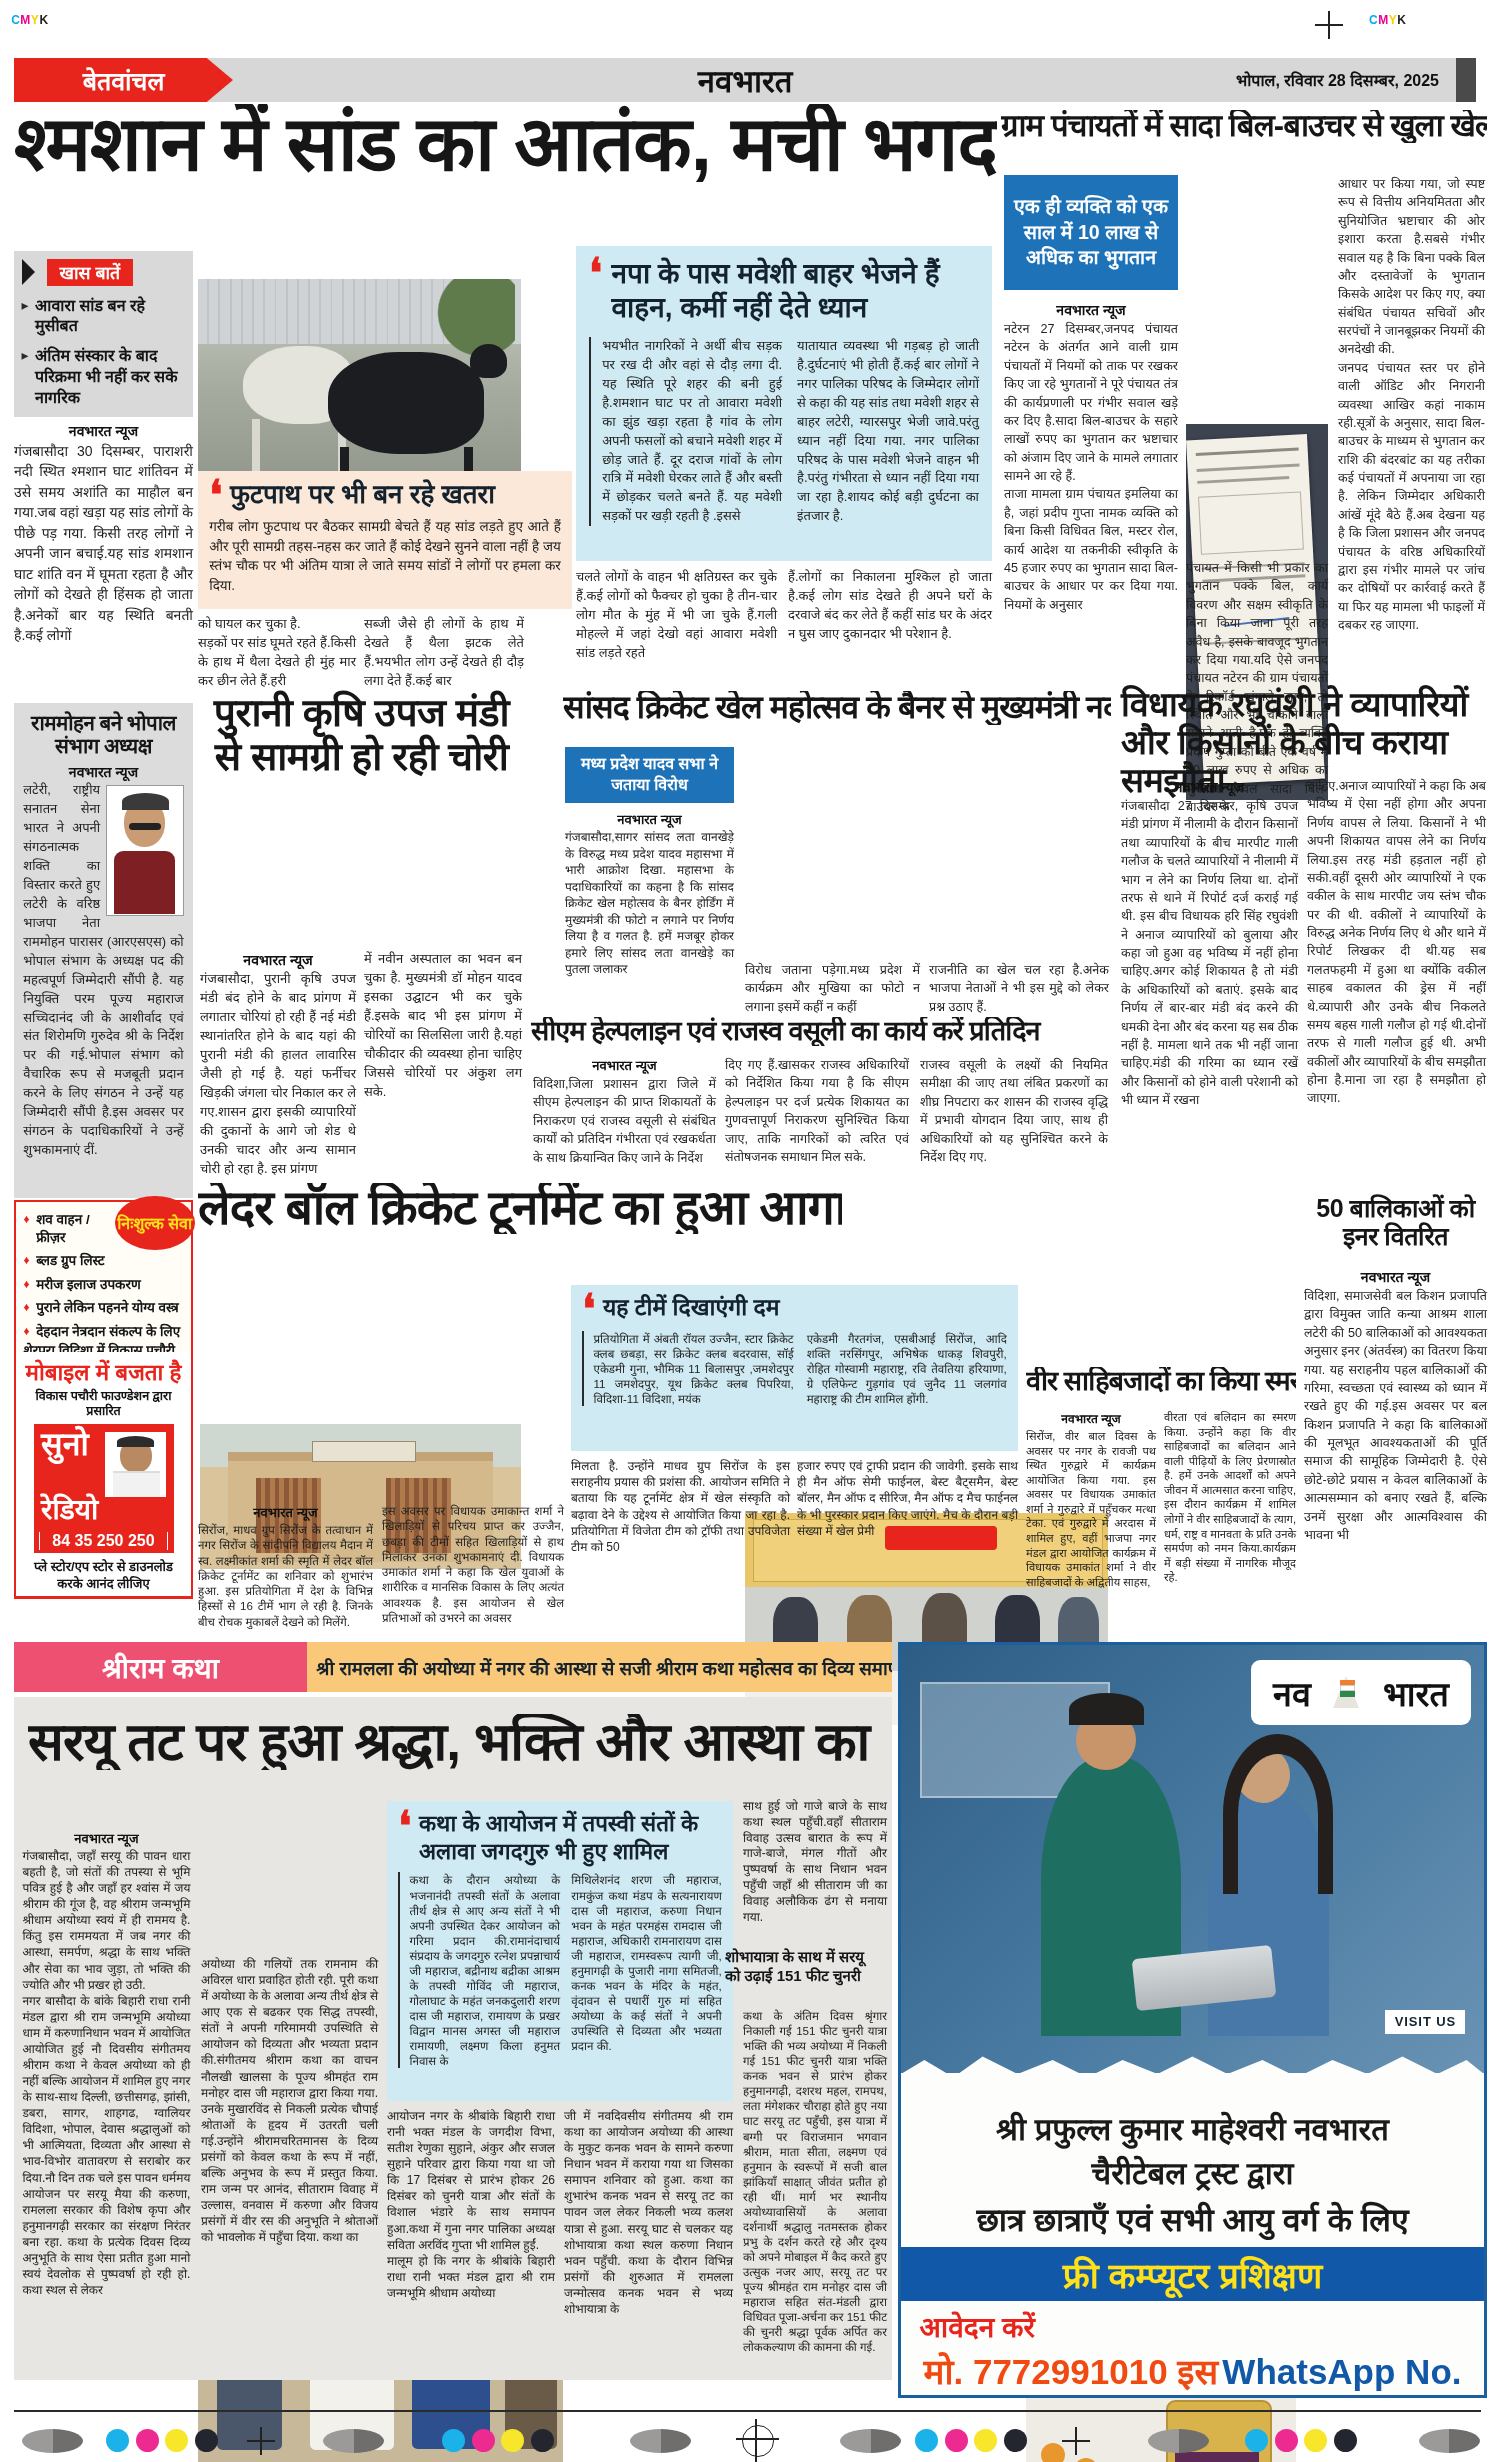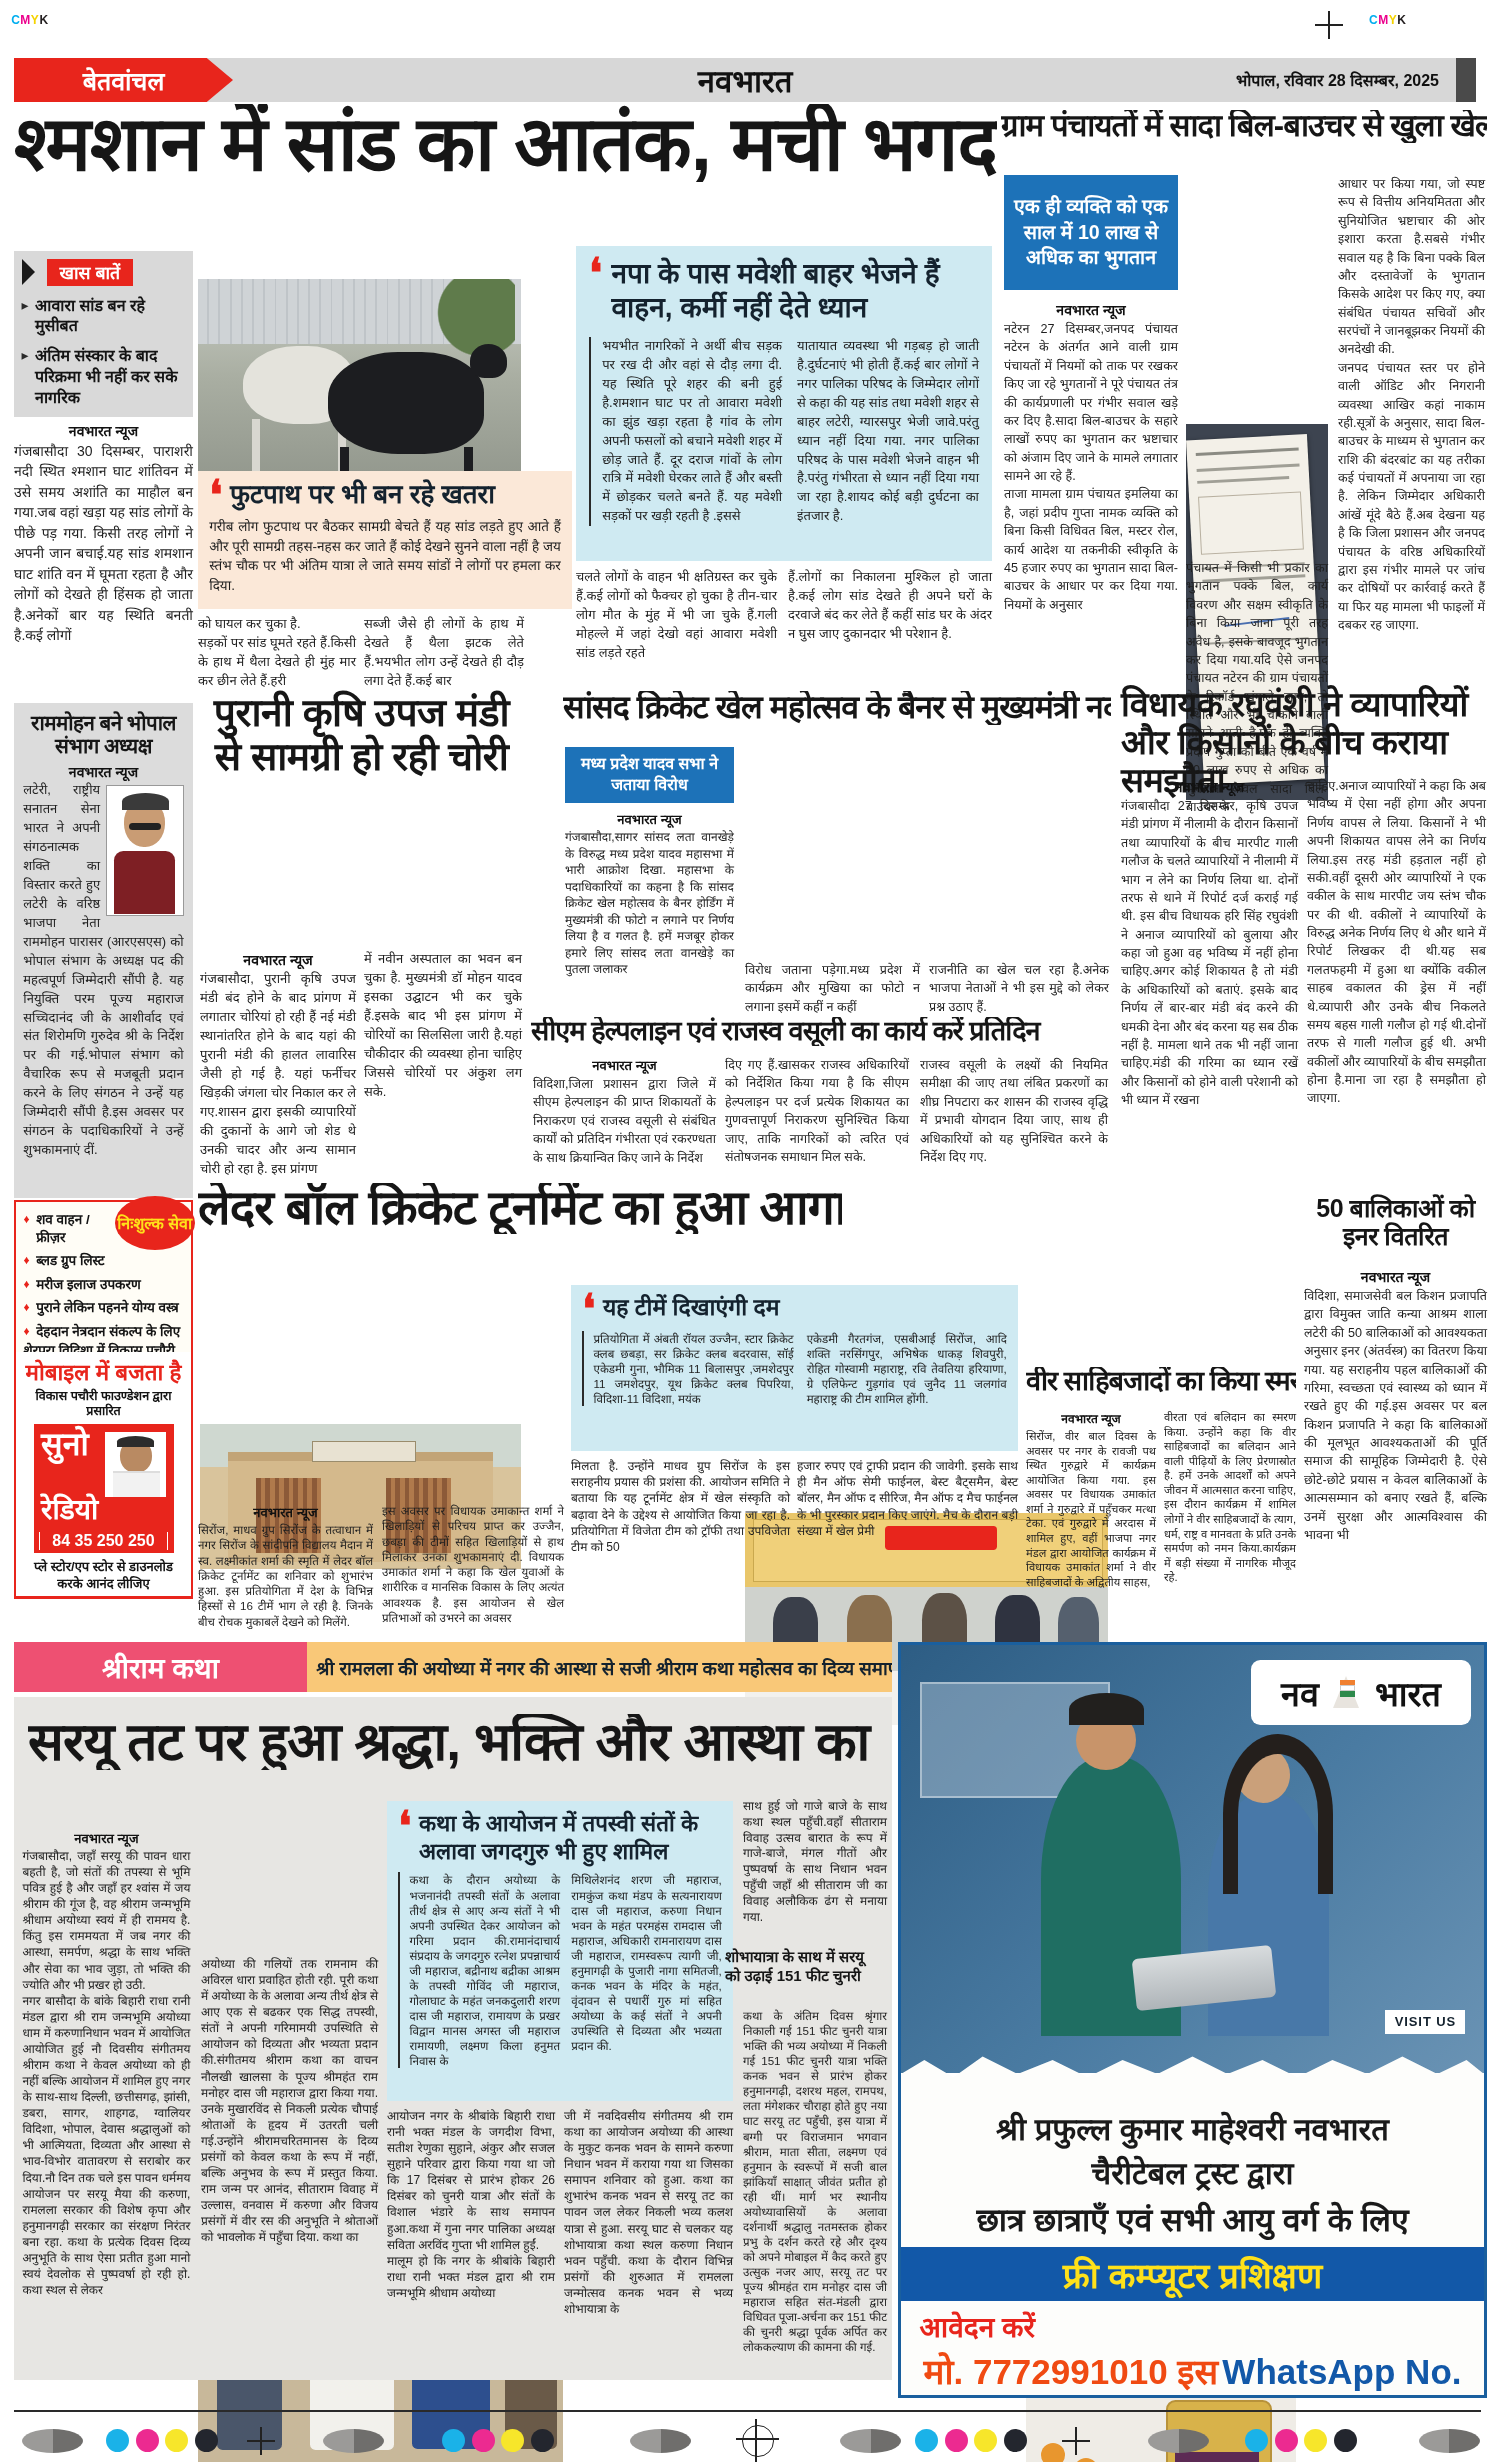--- a/index.html
+++ b/index.html
@@ -178,21 +178,21 @@
 
   
   <div class="abs hl-wrap" style="left:1121px;top:685px;width:365px;font-size:34px;">विधायक रघुवंशी ने व्यापारियों और किसानों के बीच कराया समझौता</div>
   <div class="abs by" style="left:1121px;top:777px;width:177px;">नवभारत न्यूज</div>
   <div class="abs bt" style="left:1121px;top:797px;width:177px;height:386px;font-size:12.6px;">गंजबासौदा 27 दिसम्बर, कृषि उपज मंडी प्रांगण में नीलामी के दौरान किसानों तथा व्यापारियों के बीच मारपीट गाली गलौज के चलते व्यापारियों ने नीलामी में भाग न लेने का निर्णय लिया था. दोनों तरफ से थाने में रिपोर्ट दर्ज कराई गई थी. इस बीच विधायक हरि सिंह रघुवंशी ने अनाज व्यापारियों को बुलाया और कहा जो हुआ वह भविष्य में नहीं होना चाहिए.अगर कोई शिकायत है तो मंडी के अधिकारियों को बताएं. इसके बाद निर्णय लें बार-बार मंडी बंद करने की धमकी देना और बंद करना यह सब ठीक नहीं है. मामला थाने तक भी नहीं जाना चाहिए.मंडी की गरिमा का ध्यान रखें और किसानों को होने वाली परेशानी को भी ध्यान में रखना</div>
   <div class="abs bt" style="left:1307px;top:777px;width:179px;height:407px;font-size:12.6px;">चाहिए.अनाज व्यापारियों ने कहा कि अब भविष्य में ऐसा नहीं होगा और अपना निर्णय वापस ले लिया. किसानों ने भी अपनी शिकायत वापस लेने का निर्णय लिया.इस तरह मंडी हड़ताल नहीं हो सकी.वहीं दूसरी ओर व्यापारियों ने एक वकील के साथ मारपीट जय स्तंभ चौक पर की थी. वकीलों ने व्यापारियों के विरुद्ध अनेक निर्णय लिए थे और थाने में रिपोर्ट लिखकर दी थी.यह सब गलतफहमी में हुआ था क्योंकि वकील साहब वकालत की ड्रेस में नहीं थे.व्यापारी और उनके बीच निकलते समय बहस गाली गलौज हो गई थी.दोनों तरफ से गाली गलौज हुई थी. अभी वकीलों और व्यापारियों के बीच समझौता होना है.माना जा रहा है समझौता हो जाएगा.</div>
 
   
   <div class="abs hl" style="left:531px;top:1017px;width:579px;font-size:27px;">सीएम हेल्पलाइन एवं राजस्व वसूली का कार्य करें प्रतिदिन</div>
   <div class="abs by" style="left:533px;top:1056px;width:183px;font-size:13px;">नवभारत न्यूज</div>
-  <div class="abs bt" style="left:533px;top:1075px;width:183px;height:154px;font-size:12.6px;">विदिशा,जिला प्रशासन द्वारा जिले में सीएम हेल्पलाइन की प्राप्त शिकायतों के निराकरण एवं राजस्व वसूली से संबंधित कार्यों को प्रतिदिन गंभीरता एवं रकरण्धता के साथ क्रियान्वित किए जाने के निर्देश</div>
+  <div class="abs bt" style="left:533px;top:1075px;width:183px;height:154px;font-size:12.6px;">विदिशा,जिला प्रशासन द्वारा जिले में सीएम हेल्पलाइन की प्राप्त शिकायतों के निराकरण एवं राजस्व वसूली से संबंधित कार्यों को प्रतिदिन गंभीरता एवं रखकर्धता के साथ क्रियान्वित किए जाने के निर्देश</div>
   <div class="abs bt" style="left:920px;top:1056px;width:188px;height:174px;font-size:12.6px;">राजस्व वसूली के लक्ष्यों की नियमित समीक्षा की जाए तथा लंबित प्रकरणों का शीघ्र निपटारा कर शासन की राजस्व वृद्धि में प्रभावी योगदान दिया जाए, साथ ही अधिकारियों को यह सुनिश्चित करने के निर्देश दिए गए.</div>
   <div class="abs bt" style="left:725px;top:1056px;width:184px;height:174px;font-size:12.6px;">दिए गए हैं.खासकर राजस्व अधिकारियों को निर्देशित किया गया है कि सीएम हेल्पलाइन पर दर्ज प्रत्येक शिकायत का गुणवत्तापूर्ण निराकरण सुनिश्चित किया जाए, ताकि नागरिकों को त्वरित एवं संतोषजनक समाधान मिल सके.</div>
 
   
   <div class="abs" style="left:14px;top:1200px;width:179px;height:399px;border:2.8px solid #e8251c;box-sizing:border-box;background:#fffdf6;">
     <div style="position:absolute;right:-3.7px;top:-5.6px;width:80px;height:54px;background:#e8251c;border-radius:50%;color:#ffe11a;font-weight:800;font-size:16px;display:flex;align-items:center;justify-content:center;text-align:center;line-height:1.1;">निःशुल्क सेवा</div>
     <div style="padding:7.5px 7.5px 3.7px 7.5px;">
       <div class="bullet-row" style="margin-bottom:5.6px;">
           <span class="diam">♦</span>
           <span style="font-weight:bold;font-size:13.5px;width:75px;">शव वाहन / फ्रीज़र</span>
@@ -315,21 +315,21 @@
   <div class="abs" style="left:898px;top:1642px;width:589px;height:756px;border:3.7px solid #1a5f9e;box-sizing:border-box;background:#fff;overflow:hidden;">
     <div style="position:absolute;left:0;top:0;width:100%;height:428px;background:linear-gradient(135deg,#2d5d84 0%,#4a7ba2 55%,#6a93b4 100%);">
       <div style="position:absolute;left:18.6px;top:37px;width:186px;height:112px;background:rgba(220,230,238,.35);border:2.8px solid rgba(255,255,255,.4);"></div>
       <div style="position:absolute;left:140px;top:112px;width:140px;height:279px;background:#1f6e62;border-radius:44% 44% 0 0;"></div>
       <div style="position:absolute;left:175px;top:65px;width:60px;height:60px;background:#c8946a;border-radius:50%;"></div>
       <div style="position:absolute;left:168px;top:48px;width:75px;height:32px;background:#22201e;border-radius:50% 50% 0 0;"></div>
       <div style="position:absolute;left:307px;top:149px;width:121px;height:242px;background:#4878a8;border-radius:44% 44% 0 0;"></div>
       <div style="position:absolute;left:335px;top:102px;width:54px;height:56px;background:#caa07a;border-radius:50%;"></div>
       <div style="position:absolute;left:322px;top:89px;width:80px;height:140px;background:transparent;border-left:15px solid #241f1c;border-right:15px solid #241f1c;border-top:20.5px solid #241f1c;border-radius:50% 50% 0 0;"></div>
       <div style="position:absolute;left:233px;top:307px;width:140px;height:52px;background:linear-gradient(180deg,#d8dcde,#aeb4b8);transform:rotate(-6deg);border-radius:5.6px;"></div>
-      <div style="position:absolute;right:13px;top:15px;width:220px;height:65px;background:#fff;border-radius:9.3px;display:flex;align-items:center;justify-content:center;gap:14px;">
+      <div style="position:absolute;right:13px;top:15px;width:220px;height:65px;background:#fff;border-radius:9.3px;display:flex;align-items:center;justify-content:center;gap:22px;">
         <span style="font-weight:800;font-size:34px;color:#111;">नव</span>
         <span style="position:relative;width:28px;height:37px;">
           <span style="position:absolute;left:0;top:1.9px;width:0;height:0;border-left:13px solid transparent;border-right:13px solid transparent;border-bottom:32px solid #e8e4de;"></span>
           <span style="position:absolute;left:7.5px;top:5.6px;width:15px;height:5.6px;background:#f08030;"></span>
           <span style="position:absolute;left:7.5px;top:11.2px;width:15px;height:5.6px;background:#ffffff;border:0.9px solid #ccc;box-sizing:border-box;"></span>
           <span style="position:absolute;left:7.5px;top:17px;width:15px;height:5.6px;background:#2e8a4c;"></span>
         </span>
         <span style="font-weight:800;font-size:34px;color:#111;">भारत</span>
       </div>
       <div style="position:absolute;right:18.6px;bottom:39px;background:#fff;color:#14222e;font-weight:800;font-size:13px;padding:4.7px 9.3px;letter-spacing:0.9px;">VISIT US</div>

